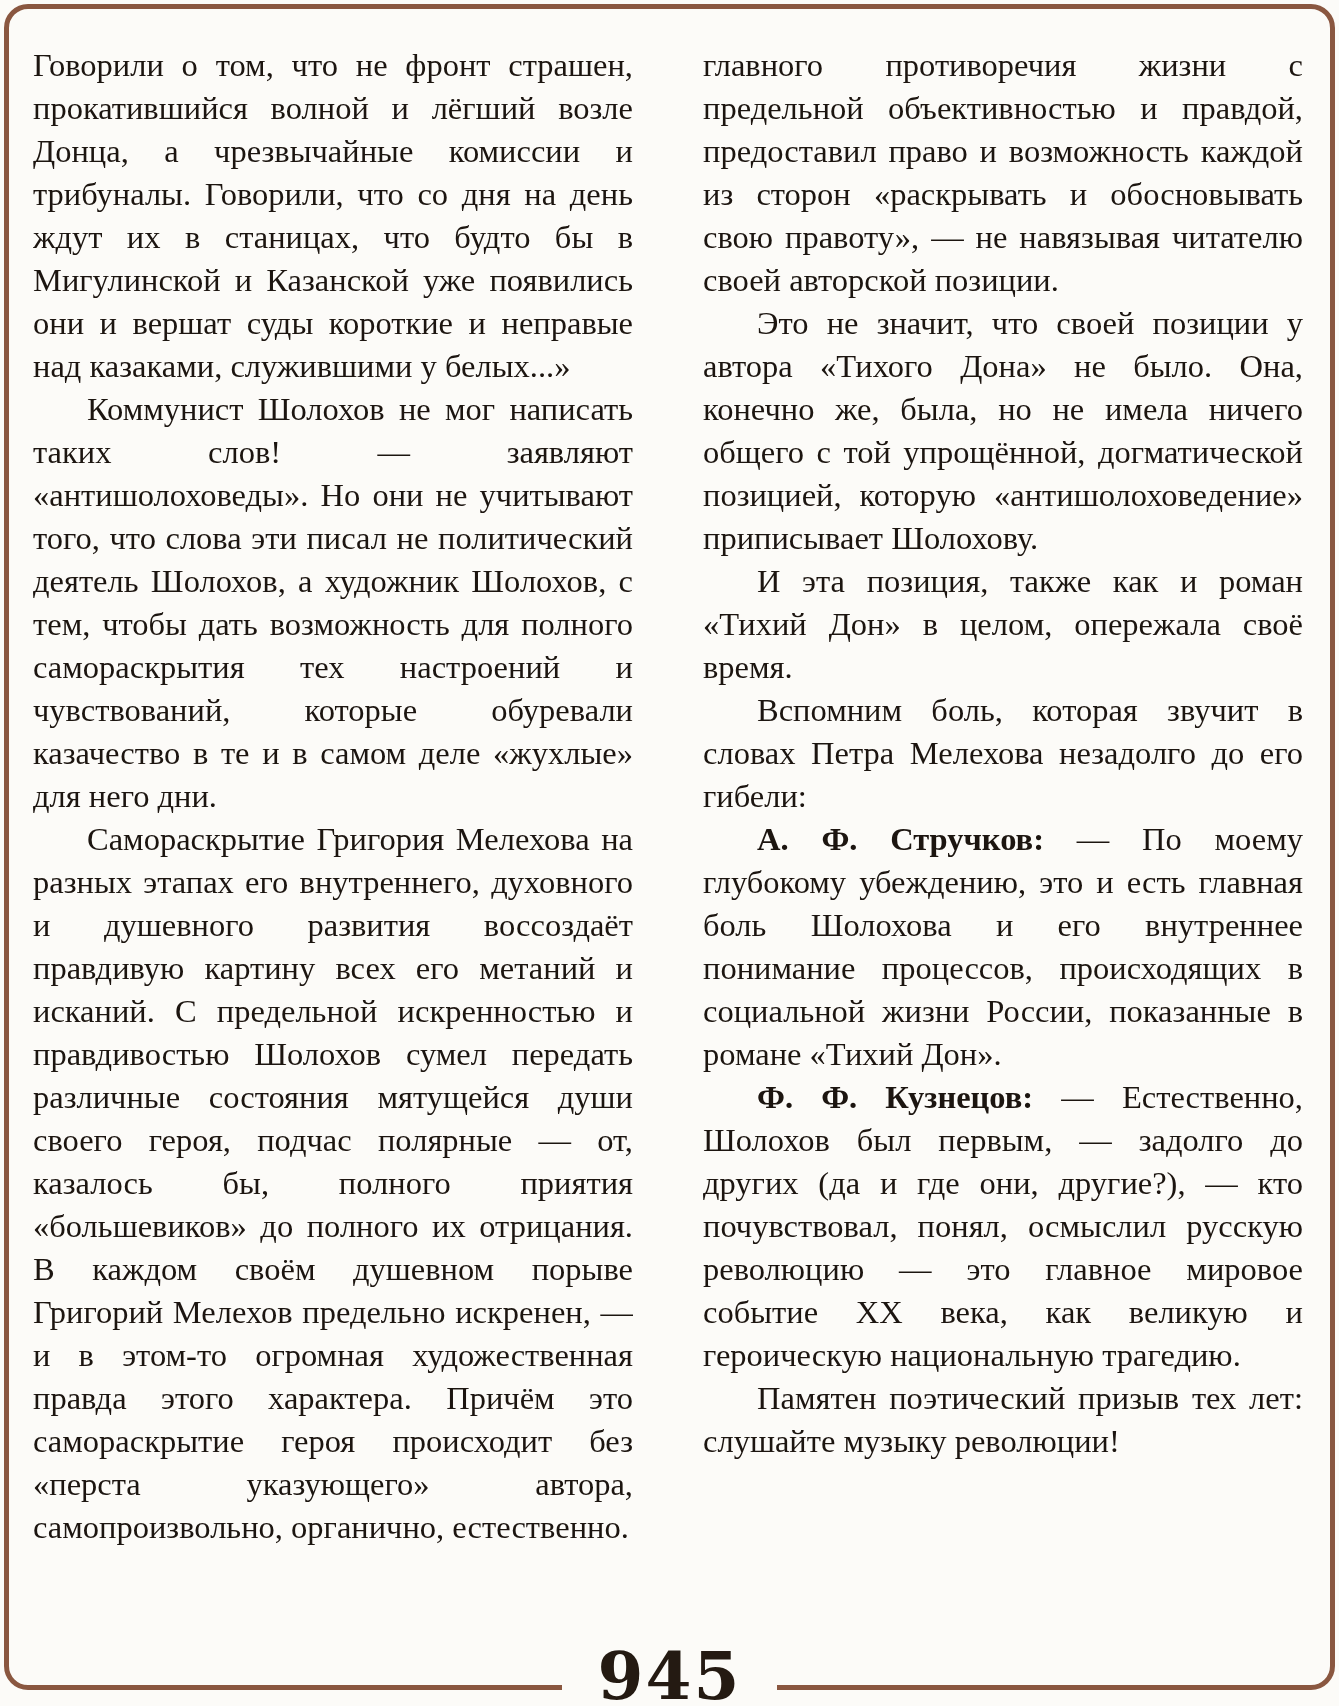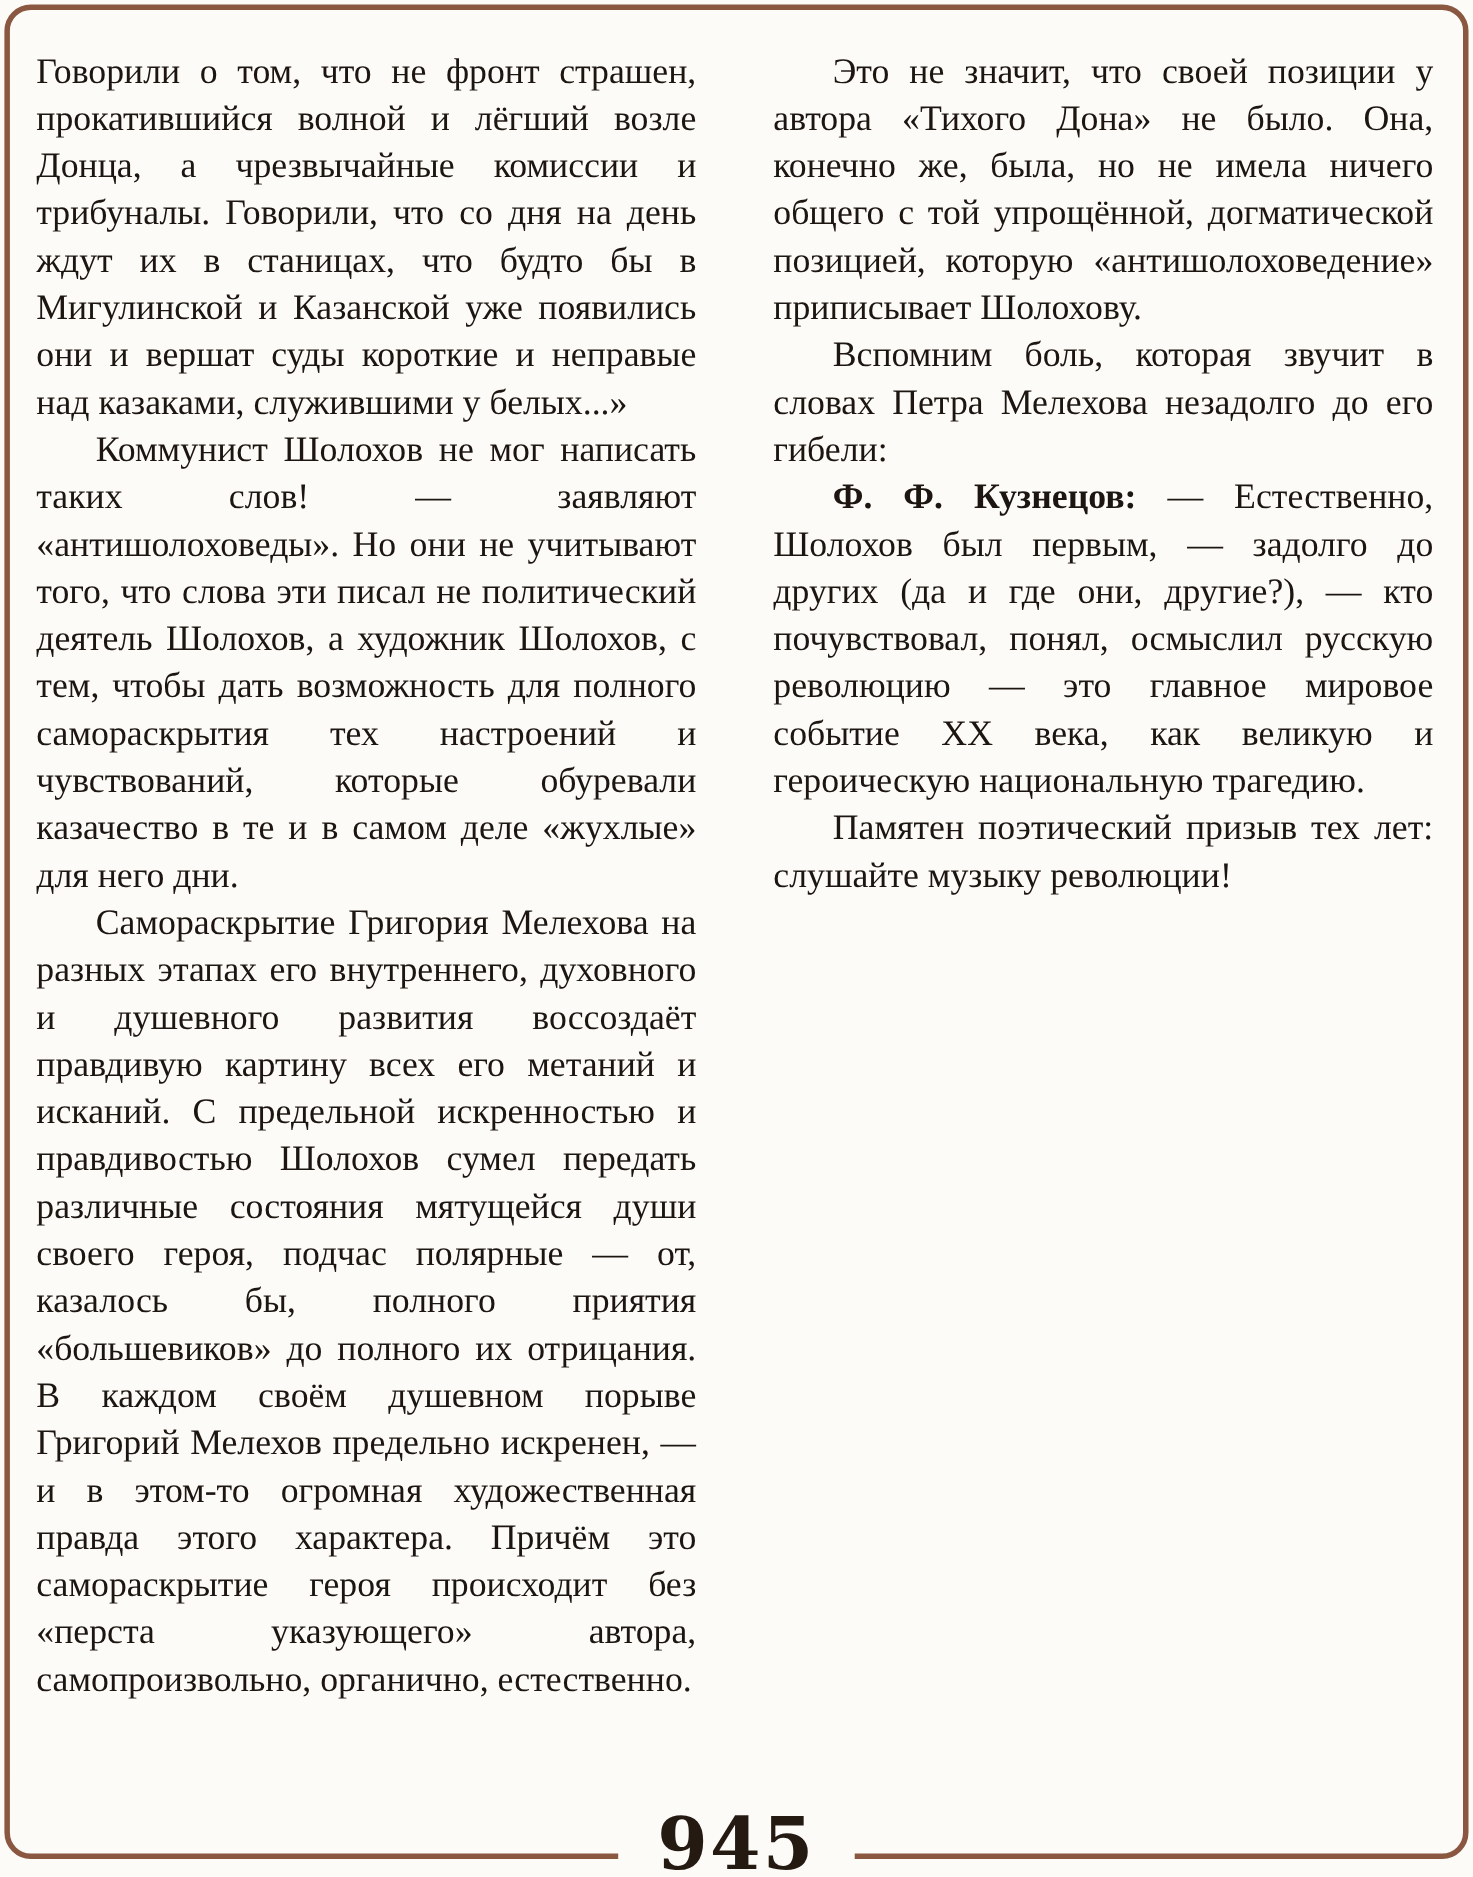--- a/index.html
+++ b/index.html
@@ -71,22 +71,25 @@
 <div class="page">
   <div class="frame"></div>
 
   <div class="columns">
     <div class="column">
         <p class="para">Говорили о том, что не фронт страшен, прокатившийся волной и лёгший возле Донца, а чрезвычайные комиссии и трибуналы. Говорили, что со дня на день ждут их в станицах, что будто бы в Мигулинской и Казанской уже появились они и вершат суды короткие и неправые над казаками, служившими у белых...»</p>
         <p class="para indent">Коммунист Шолохов не мог написать таких слов! — заявляют «антишолоховеды». Но они не учитывают того, что слова эти писал не политический деятель Шолохов, а художник Шолохов, с тем, чтобы дать возможность для полного самораскрытия тех настроений и чувствований, которые обуревали казачество в те и в самом деле «жухлые» для него дни.</p>
         <p class="para indent">Самораскрытие Григория Мелехова на разных этапах его внутреннего, духовного и душевного развития воссоздаёт правдивую картину всех его метаний и исканий. С предельной искренностью и правдивостью Шолохов сумел передать различные состояния мятущейся души своего героя, подчас полярные — от, казалось бы, полного приятия «большевиков» до полного их отрицания. В каждом своём душевном порыве Григорий Мелехов предельно искренен, — и в этом-то огромная художественная правда этого характера. Причём это самораскрытие героя происходит без «перста указующего» автора, самопроизвольно, органично, естественно.</p>
       </div>
     <div class="column">
+        <p class="para">главного противоречия жизни с предельной объективностью и правдой, предоставил право и возможность каждой из сторон «раскрывать и обосновывать свою правоту», — не навязывая читателю своей авторской позиции.</p>
         <p class="para indent">Это не значит, что своей позиции у автора «Тихого Дона» не было. Она, конечно же, была, но не имела ничего общего с той упрощённой, догматической позицией, которую «антишолоховедение» приписывает Шолохову.</p>
+        <p class="para indent">И эта позиция, также как и роман «Тихий Дон» в целом, опережала своё время.</p>
         <p class="para indent">Вспомним боль, которая звучит в словах Петра Мелехова незадолго до его гибели:</p>
+        <p class="para indent"><b>А. Ф. Стручков:</b> — По моему глубокому убеждению, это и есть главная боль Шолохова и его внутреннее понимание процессов, происходящих в социальной жизни России, показанные в романе «Тихий Дон».</p>
         <p class="para indent"><b>Ф. Ф. Кузнецов:</b> — Естественно, Шолохов был первым, — задолго до других (да и где они, другие?), — кто почувствовал, понял, осмыслил русскую революцию — это главное мировое событие XX века, как великую и героическую национальную трагедию.</p>
         <p class="para indent">Памятен поэтический призыв тех лет: слушайте музыку революции!</p>
       </div>
   </div>
 
   <div class="footer">
     <span class="page-number">945</span>
   </div>
 </div>
 

